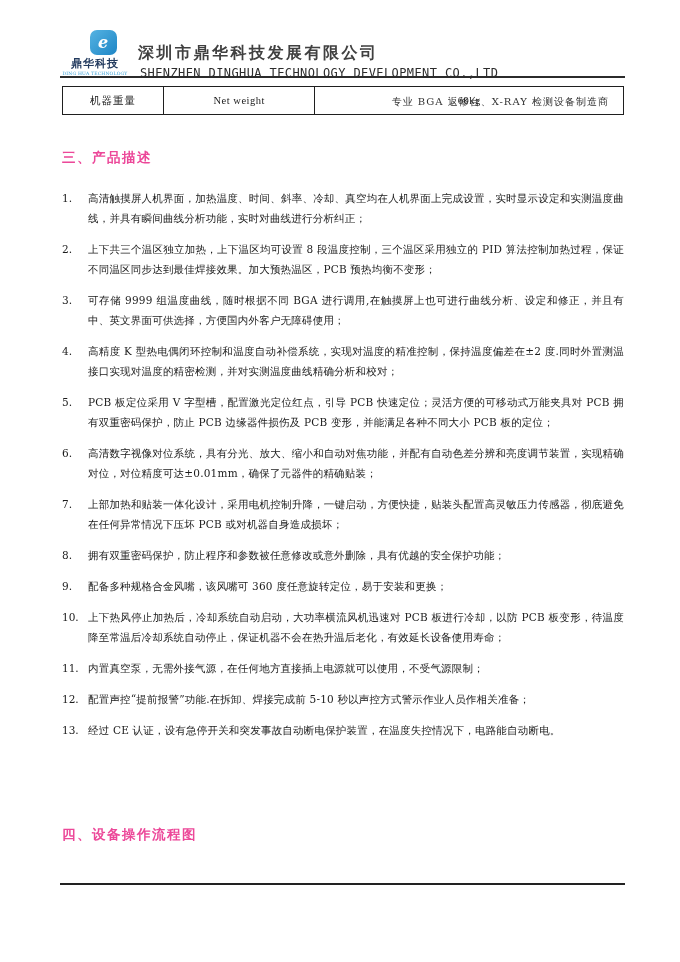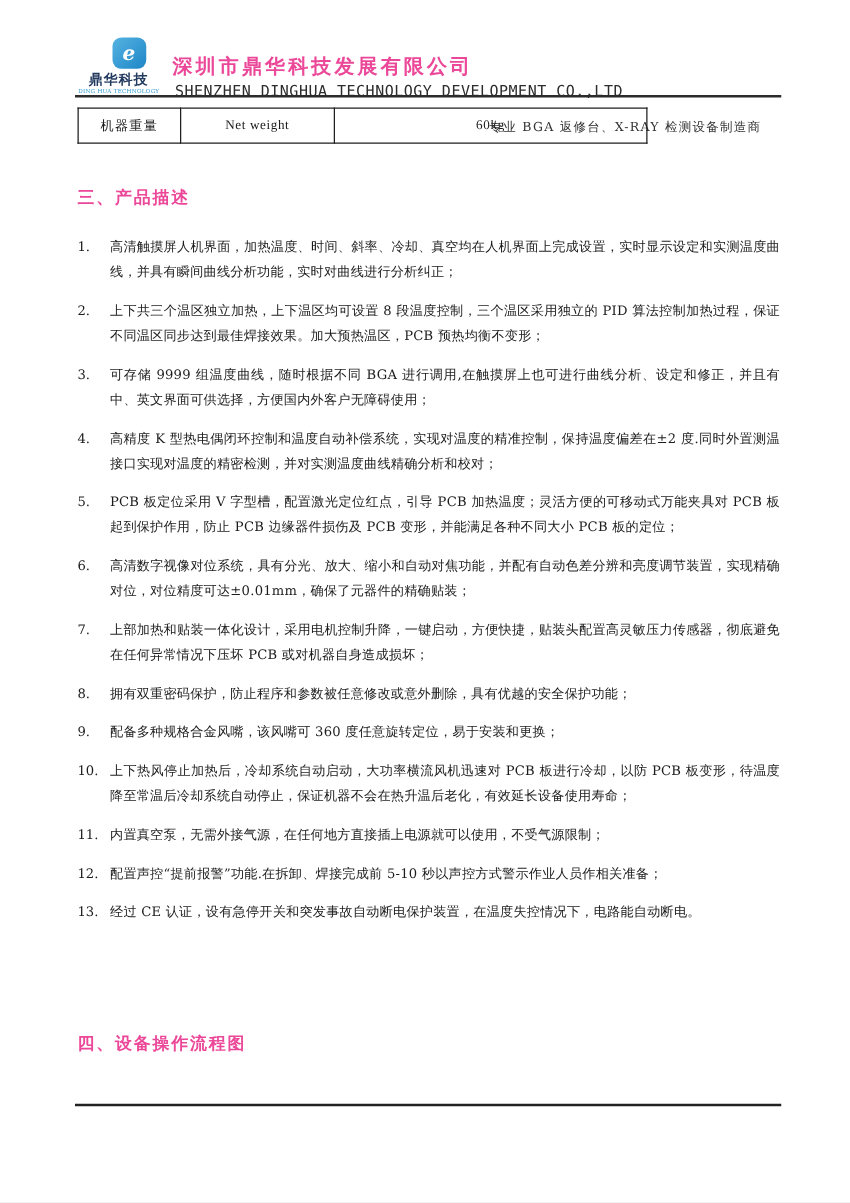--- a/index.html
+++ b/index.html
@@ -24,21 +24,21 @@
     background: linear-gradient(135deg, #55b3e2 0%, #1e86c6 100%);
     color: #ffffff;
     display: flex; align-items: center; justify-content: center;
     font-style: italic; font-weight: bold; font-size: 16px;
     transform: translateX(8px);
   }
   .brand-cn { font-size: 11px; font-weight: bold; color: #223a5e; letter-spacing: 1px; white-space: nowrap; }
   .brand-en { font-size: 4.5px; color: #2e9ad3; letter-spacing: 0.2px; white-space: nowrap; overflow: hidden; }
   .company-cn {
     position: absolute; left: 78px; top: 13px;
-    font-size: 16px; font-weight: bold; letter-spacing: 2.5px; color: #ec4899;
+    font-size: 16px; font-weight: bold; letter-spacing: 2.5px; color: #404040;
     white-space: nowrap;
   }
   .company-en {
     position: absolute; left: 80px; top: 36px;
     font-size: 12px; letter-spacing: 0.4px; color: #2c2c2c;
     font-family: "DejaVu Sans Mono", "Liberation Mono", monospace;
     white-space: nowrap;
   }
   .slogan {
     position: absolute; right: 16px; top: 25px;
@@ -47,21 +47,21 @@
     margin-top: 40px;
   }
   .header-rule {
     position: absolute; top: 76px; left: 60px; right: 55px;
     border-top: 2px solid #2b2b2b;
   }
 
   
   .spec-table {
     position: absolute; top: 86px; left: 62px;
-    width: 456px; border-collapse: collapse;
+    width: 562px; border-collapse: collapse;
   }
   .spec-table td {
     border: 1.6px solid #1f1f1f;
     height: 28px;
     text-align: center; vertical-align: middle;
     font-size: 10.5px; letter-spacing: 1px;
   }
   .spec-table td.mono { font-family: Liberation Serif, serif; letter-spacing: 0.5px; }
   .col-1 { width: 18%; }
   .col-2 { width: 27%; }
@@ -127,21 +127,21 @@
       <li class="item">
           <span class="item-num">3.</span>
           <span class="item-text">可存储 9999 组温度曲线，随时根据不同 BGA 进行调用,在触摸屏上也可进行曲线分析、设定和修正，并且有中、英文界面可供选择，方便国内外客户无障碍使用；</span>
         </li>
       <li class="item">
           <span class="item-num">4.</span>
           <span class="item-text">高精度 K 型热电偶闭环控制和温度自动补偿系统，实现对温度的精准控制，保持温度偏差在±2 度.同时外置测温接口实现对温度的精密检测，并对实测温度曲线精确分析和校对；</span>
         </li>
       <li class="item">
           <span class="item-num">5.</span>
-          <span class="item-text">PCB 板定位采用 V 字型槽，配置激光定位红点，引导 PCB 加热温度；灵活方便的可移动式万能夹具对 PCB 板起到保护作用，防止 PCB 边缘器件损伤及 PCB 变形，并能满足各种不同大小 PCB 板的定位；</span>
+          <span class="item-text">PCB 板定位采用 V 字型槽，配置激光定位红点，引导 PCB 快速定位；灵活方便的可移动式万能夹具对 PCB 拥有双重密码保护，防止 PCB 边缘器件损伤及 PCB 变形，并能满足各种不同大小 PCB 板的定位；</span>
         </li>
       <li class="item">
           <span class="item-num">6.</span>
           <span class="item-text">高清数字视像对位系统，具有分光、放大、缩小和自动对焦功能，并配有自动色差分辨和亮度调节装置，实现精确对位，对位精度可达±0.01mm，确保了元器件的精确贴装；</span>
         </li>
       <li class="item">
           <span class="item-num">7.</span>
           <span class="item-text">上部加热和贴装一体化设计，采用电机控制升降，一键启动，方便快捷，贴装头配置高灵敏压力传感器，彻底避免在任何异常情况下压坏 PCB 或对机器自身造成损坏；</span>
         </li>
       <li class="item">

